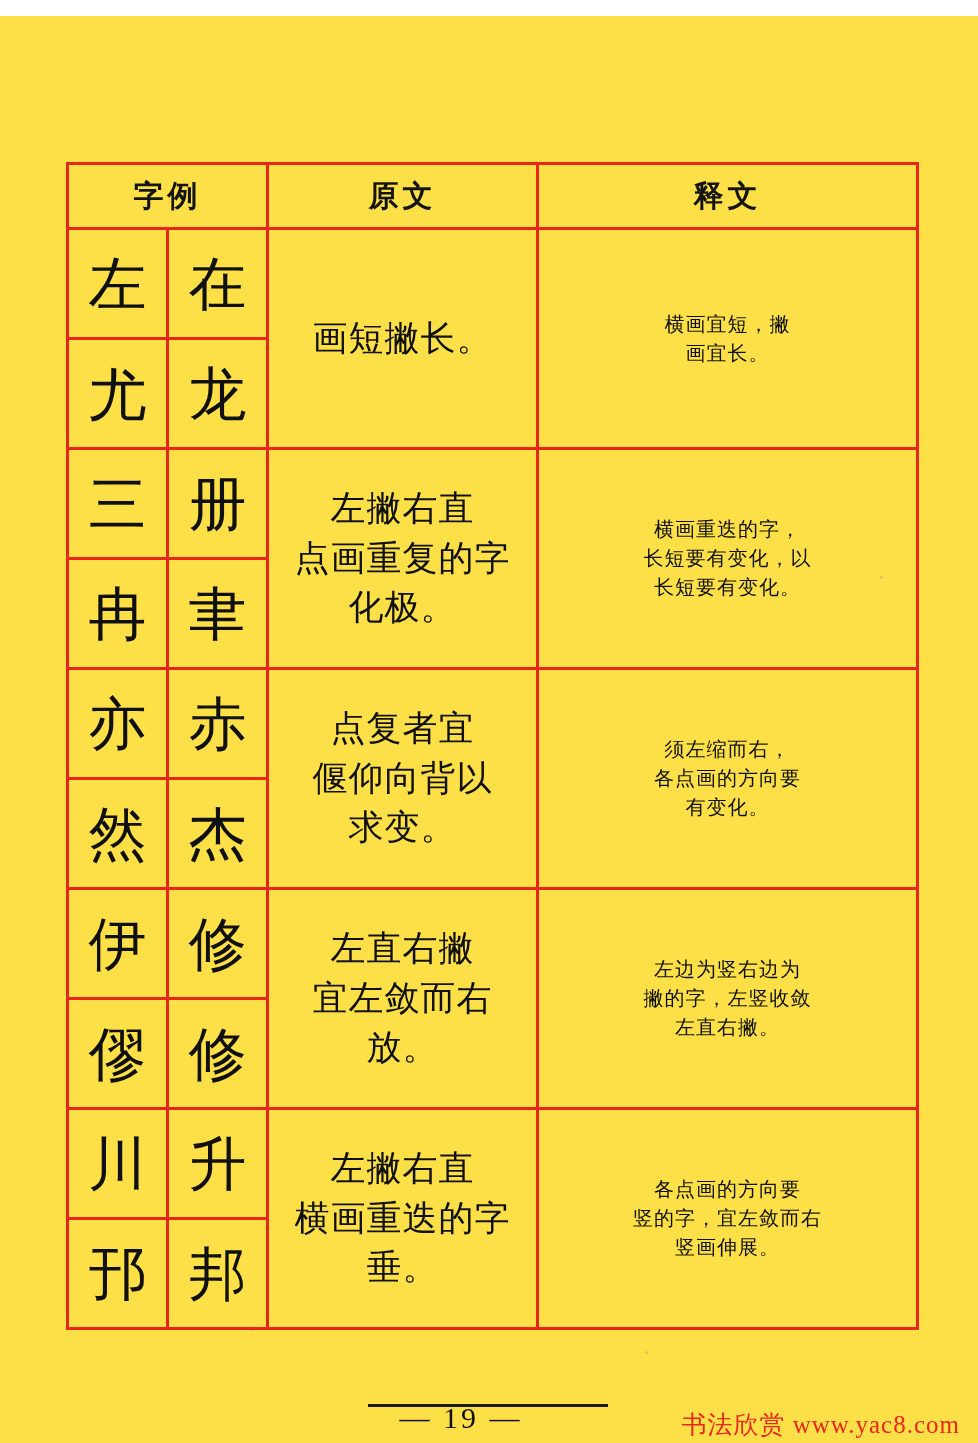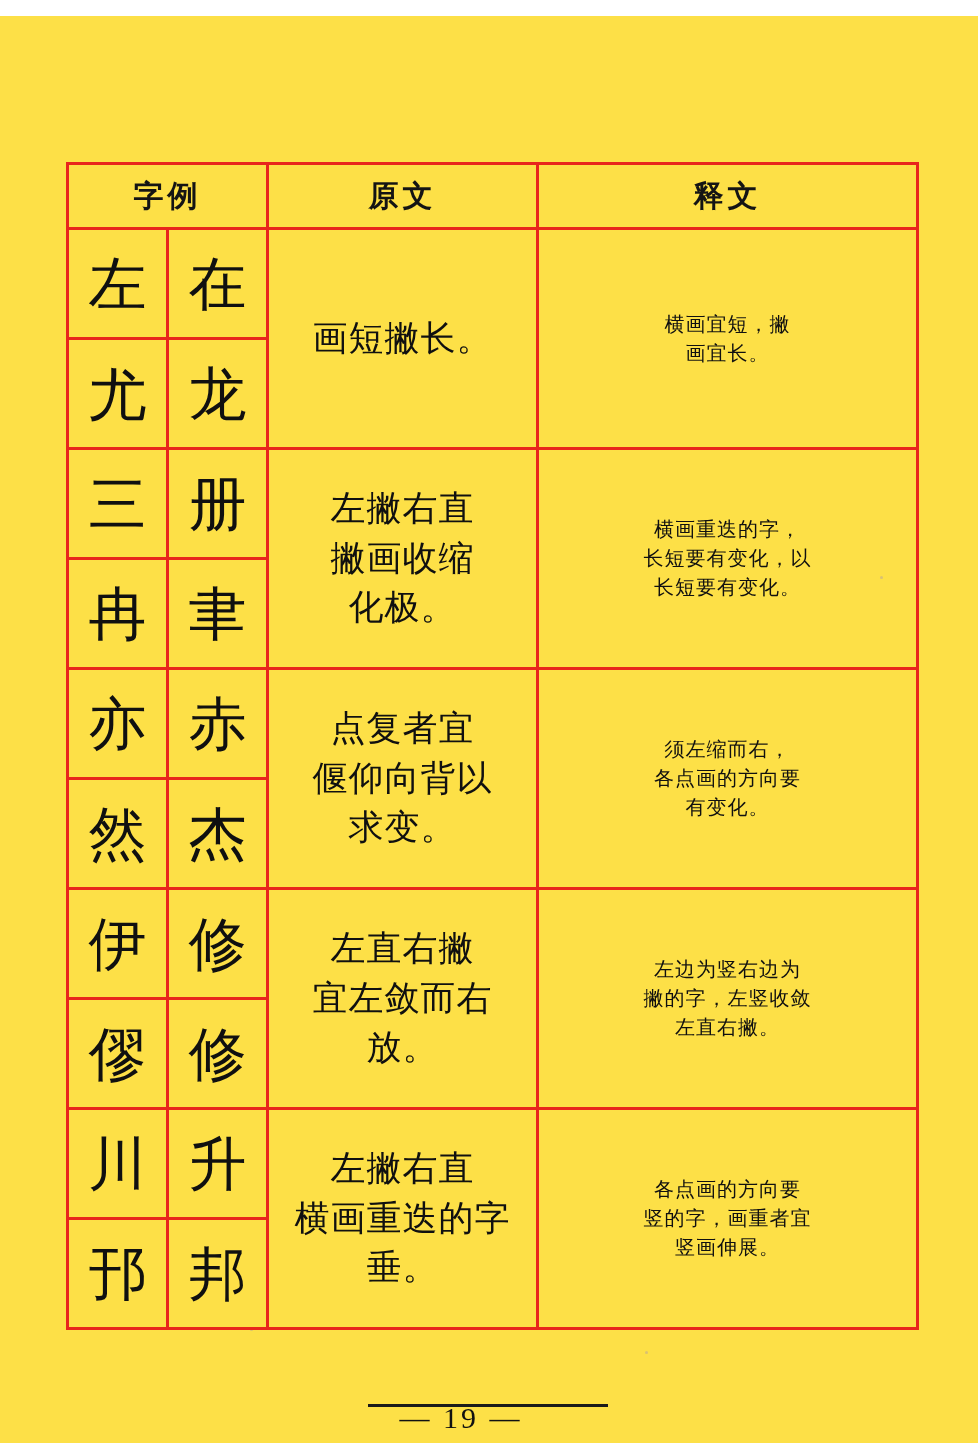--- a/index.html
+++ b/index.html
@@ -170,21 +170,21 @@
         <tr>
           <td class="glyph-cell">尤</td>
           <td class="glyph-cell">龙</td>
         </tr>
 
         <tr>
           <td class="glyph-cell">三</td>
           <td class="glyph-cell">册</td>
           <td class="text-cell orig" rowspan="2">
             <span class="line">左撇右直</span>
-            <span class="line">撇画收缩</span>
+            <span class="line">点画重复的字</span>
             <span class="line">化极。</span>
           </td>
           <td class="text-cell trans" rowspan="2">
             <span class="line">横画重迭的字，</span>
             <span class="line">长短要有变化，以</span>
             <span class="line">长短要有变化。</span>
           </td>
         </tr>
         <tr>
           <td class="glyph-cell">冉</td>
@@ -232,29 +232,30 @@
         <tr>
           <td class="glyph-cell">川</td>
           <td class="glyph-cell">升</td>
           <td class="text-cell orig" rowspan="2">
             <span class="line">左撇右直</span>
             <span class="line">横画重迭的字</span>
             <span class="line">垂。</span>
           </td>
           <td class="text-cell trans" rowspan="2">
             <span class="line">各点画的方向要</span>
-            <span class="line">竖的字，画重者宜</span>
+            <span class="line">竖的字，宜左敛而右</span>
             <span class="line">竖画伸展。</span>
           </td>
         </tr>
         <tr>
           <td class="glyph-cell">邘</td>
           <td class="glyph-cell">邦</td>
         </tr>
 
       </tbody>
     </table>
   </div>
 
   <div class="footer-rule"></div>
   <div class="page-number">— 19 —</div>
+  <div class="watermark">书法欣赏 www.yac8.com</div>
 
 </div>
 
 </body></html>

